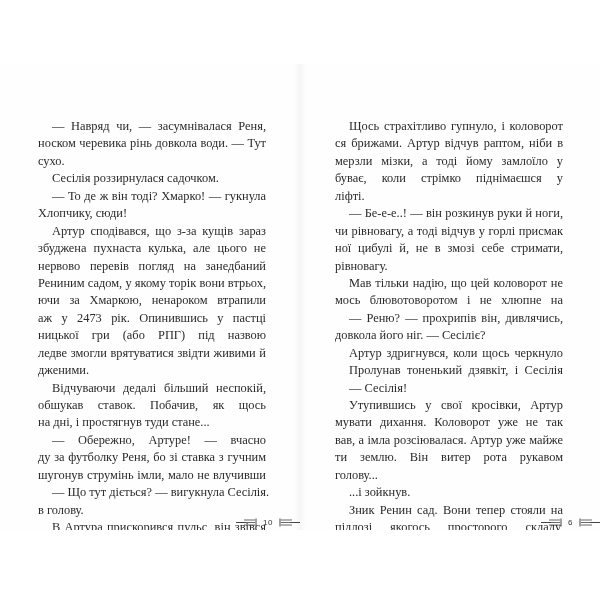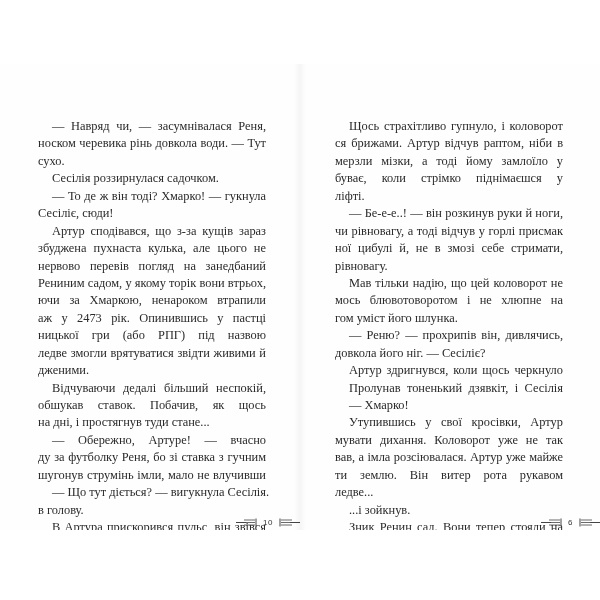--- a/index.html
+++ b/index.html
@@ -55,21 +55,21 @@
 <body>
 
 <div class="spread">
   <div class="page left">
     <div class="text" id="left-text">
         <span class="line indent full">— Навряд чи, — засумнівалася Реня, штурхаючи</span>
         <span class="line full">носком черевика рінь довкола води. — Тут зовсім</span>
         <span class="line">сухо.</span>
         <span class="line indent">Сесілія роззирнулася садочком.</span>
         <span class="line indent full">— То де ж він тоді? Хмарко! — гукнула вона. —</span>
-        <span class="line">Сесіліє, сюди!</span>
+        <span class="line">Хлопчику, сюди!</span>
         <span class="line indent full">Артур сподівався, що з-за кущів зараз вистрибне</span>
         <span class="line full">збуджена пухнаста кулька, але цього не сталося. Він</span>
         <span class="line full">нервово перевів погляд на занедбаний будинок за</span>
         <span class="line full">Рениним садом, у якому торік вони втрьох, пряму-</span>
         <span class="line full">ючи за Хмаркою, ненароком втрапили через портал</span>
         <span class="line full">аж у 2473 рік. Опинившись у пастці реальної пригод-</span>
         <span class="line full">ницької гри (або РПГ) під назвою «Дивовтеча», вони</span>
         <span class="line full">ледве змогли врятуватися звідти живими й неушко-</span>
         <span class="line">дженими.</span>
         <span class="line indent full">Відчуваючи дедалі більший неспокій, Артур знову</span>
@@ -110,31 +110,30 @@
         <span class="line full">ся брижами. Артур відчув раптом, ніби в нього за-</span>
         <span class="line full">мерзли мізки, а тоді йому замлоїло у шлунку, як ото</span>
         <span class="line full">буває, коли стрімко піднімаєшся у швидкісному</span>
         <span class="line">ліфті.</span>
         <span class="line indent full">— Бе-е-е..! — він розкинув руки й ноги, утримую-</span>
         <span class="line full">чи рівновагу, а тоді відчув у горлі присмак смаже-</span>
         <span class="line full">ної цибулі й, не в змозі себе стримати, нахилився та</span>
         <span class="line">рівновагу.</span>
         <span class="line indent full">Мав тільки надію, що цей коловорот не стане яки-</span>
         <span class="line full">мось блювотоворотом і не хлюпне на нього бумеран-</span>
-        <span class="line">гом уміст його шлунка.</span>
         <span class="line indent full">— Реню? — прохрипів він, дивлячись, як імла вирує</span>
         <span class="line">довкола його ніг. — Сесіліє?</span>
         <span class="line indent full">Артур здригнувся, коли щось черкнуло йому по</span>
         <span class="line indent full">Пролунав тоненький дзявкіт, і Сесілія скрикнула:</span>
-        <span class="line indent">— Хмарко!</span>
+        <span class="line indent">— Сесілія!</span>
         <span class="line indent full">Утупившись у свої кросівки, Артур намагався вга-</span>
         <span class="line full">мувати дихання. Коловорот уже не так стрімко виру-</span>
         <span class="line full">вав, а імла розсіювалася. Артур уже майже міг бачи-</span>
         <span class="line full">ти землю. Він витер рота рукавом футболки, підняв</span>
-        <span class="line">ледве...</span>
+        <span class="line">голову...</span>
         <span class="line indent">...і зойкнув.</span>
         <span class="line indent full">Зник Ренин сад. Вони тепер стояли на бетонній</span>
         <span class="line full">підлозі якогось просторого складу, заставленого</span>
         <span class="line full">величезними стелажами. Зі стелі звисали світиль-</span>
         <span class="line full">ники, тьмяно освітлюючи сотні металевих ящиків,</span>
       </div>
     <div class="folio">
       <svg class="orn" viewBox="0 0 22 9">
         <line x1="0" y1="4.5" x2="10" y2="4.5" stroke="#444" stroke-width="1"></line>
         <line x1="8" y1="2" x2="19" y2="2" stroke="#444" stroke-width="0.8"></line>

